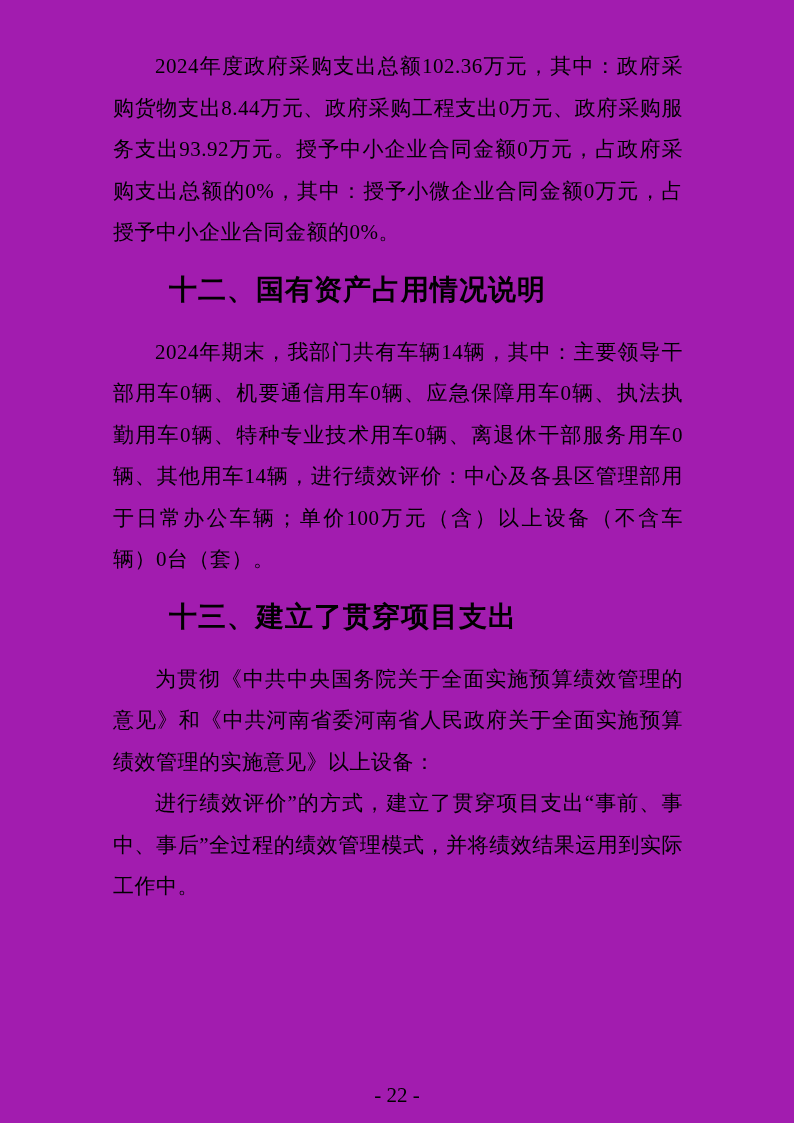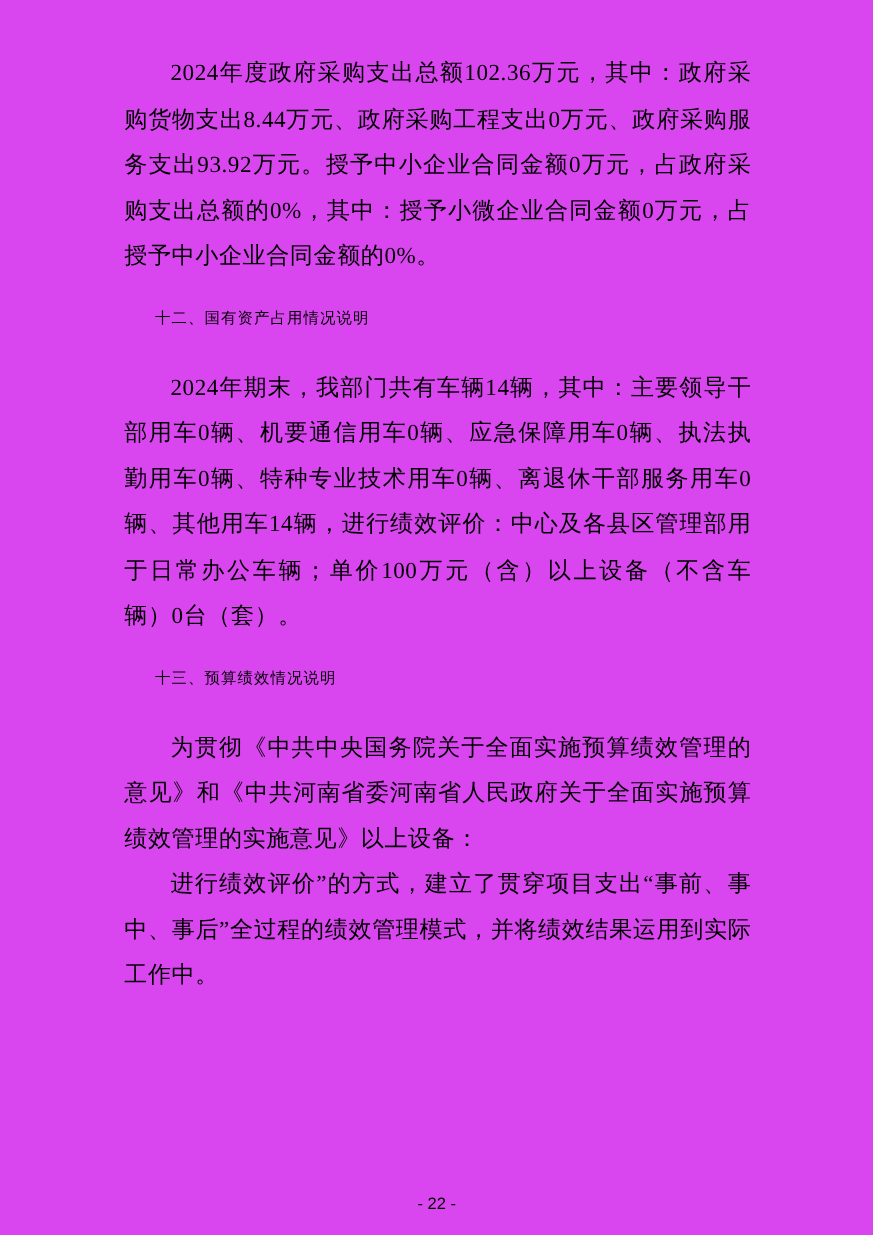--- a/index.html
+++ b/index.html
@@ -4,21 +4,21 @@
 <style>
   html, body {
     margin: 0;
     padding: 0;
     background: #ffffff;
   }
   .page {
     position: relative;
     width: 794px;
     height: 1123px;
-    background: #d946ef;
+    background: #a21caf;
     overflow: hidden;
     color: #000000;
     font-family: "Liberation Serif", "DejaVu Serif", serif;
   }
   .content {
     position: absolute;
     left: 113px;
     top: 46px;
     width: 570px;
   }
@@ -26,50 +26,50 @@
     margin: 0;
     font-size: 21px;
     line-height: 41.5px;
     text-align: justify;
     text-indent: 2em;
     letter-spacing: 0.5px;
   }
   .section-heading {
     margin: 15px 0 22px 0;
     font-family: "Liberation Sans", "DejaVu Sans", sans-serif;
-    font-weight: normal;
-    font-size: 14px;
+    font-weight: bold;
+    font-size: 28px;
     line-height: 41px;
     text-indent: 2em;
     letter-spacing: 1px;
   }
   .page-footer {
     position: absolute;
     left: 0;
     right: 0;
     bottom: 16px;
     text-align: center;
-    font-size: 15px;
+    font-size: 21px;
     line-height: 24px;
-    font-family: Liberation Sans, sans-serif;
+    font-family: Liberation Serif, serif;
   }
 </style>
 </head>
 <body>
 
 <div class="page">
   <div class="content">
 
     <p class="body-para">2024年度政府采购支出总额102.36万元，其中：政府采购货物支出8.44万元、政府采购工程支出0万元、政府采购服务支出93.92万元。授予中小企业合同金额0万元，占政府采购支出总额的0%，其中：授予小微企业合同金额0万元，占授予中小企业合同金额的0%。</p>
 
     <h2 class="section-heading">十二、国有资产占用情况说明</h2>
 
     <p class="body-para">2024年期末，我部门共有车辆14辆，其中：主要领导干部用车0辆、机要通信用车0辆、应急保障用车0辆、执法执勤用车0辆、特种专业技术用车0辆、离退休干部服务用车0辆、其他用车14辆，进行绩效评价：中心及各县区管理部用于日常办公车辆；单价100万元（含）以上设备（不含车辆）0台（套）。</p>
 
-    <h2 class="section-heading">十三、预算绩效情况说明</h2>
+    <h2 class="section-heading">十三、建立了贯穿项目支出</h2>
 
     <p class="body-para">为贯彻《中共中央国务院关于全面实施预算绩效管理的意见》和《中共河南省委河南省人民政府关于全面实施预算绩效管理的实施意见》以上设备：</p>
 
 
     <p class="body-para">进行绩效评价”的方式，建立了贯穿项目支出“事前、事中、事后”全过程的绩效管理模式，并将绩效结果运用到实际工作中。</p>
 
   </div>
 
   <div class="page-footer">- 22 -</div>
 </div>

